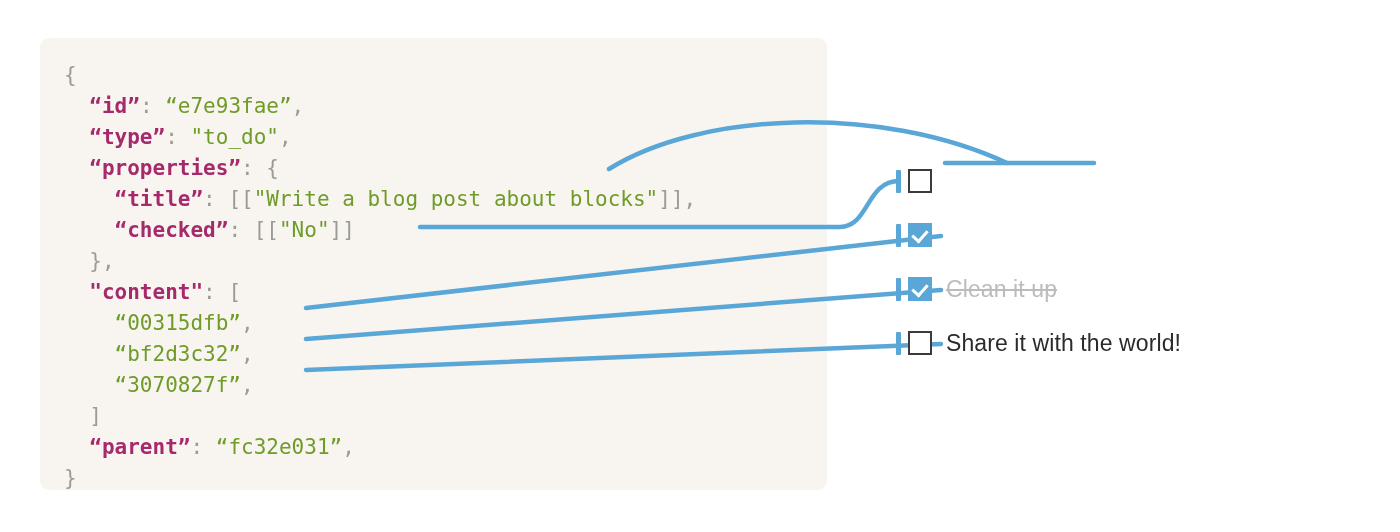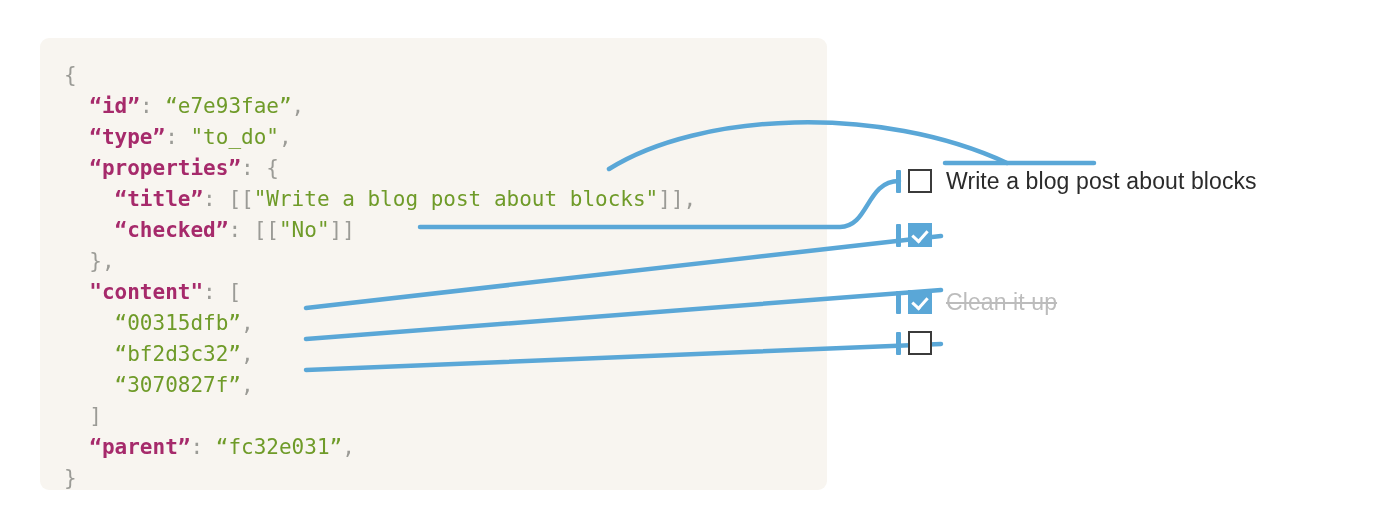--- a/index.html
+++ b/index.html
@@ -72,21 +72,21 @@
 
   .todo-row {
     position: absolute;
     left: 0;
     height: 34px;
     display: flex;
     align-items: center;
   }
   .todo-row.r0 { top: 0px; }
   .todo-row.r1 { top: 54px; }
-  .todo-row.r2 { top: 121px; text-align: center; }
+  .todo-row.r2 { top: 108px; text-align: center; }
   .todo-row.r3 { top: 162px; }
 
   .row-tick {
     width: 5px;
     height: 23px;
     background: #5aa7d7;
     border-radius: 1px;
     flex: 0 0 auto;
   }
 
@@ -151,30 +151,30 @@
       <line x1="306" y1="308" x2="941" y2="236"></line>
       <line x1="306" y1="339" x2="941" y2="290"></line>
       <line x1="306" y1="370" x2="941" y2="344"></line>
     </g>
   </svg>
 
   <div class="todo-list" id="todo-list">
       <div class="todo-row r0">
         <span class="row-tick"></span>
         <span class="cb unchecked"></span>
-        <span class="todo-label">Write a blog post about blocks</span>
       </div>
       <div class="todo-row r1">
         <span class="row-tick"></span>
         <span class="cb checked"></span>
       </div>
       <div class="todo-row r2">
         <span class="row-tick"></span>
         <span class="cb checked"></span>
         <span class="todo-label done">Clean it up</span>
       </div>
       <div class="todo-row r3">
         <span class="row-tick"></span>
         <span class="cb unchecked"></span>
+        <span class="todo-label">Share it with the world!</span>
       </div>
     </div>
 
 </div>
 
 </body></html>

